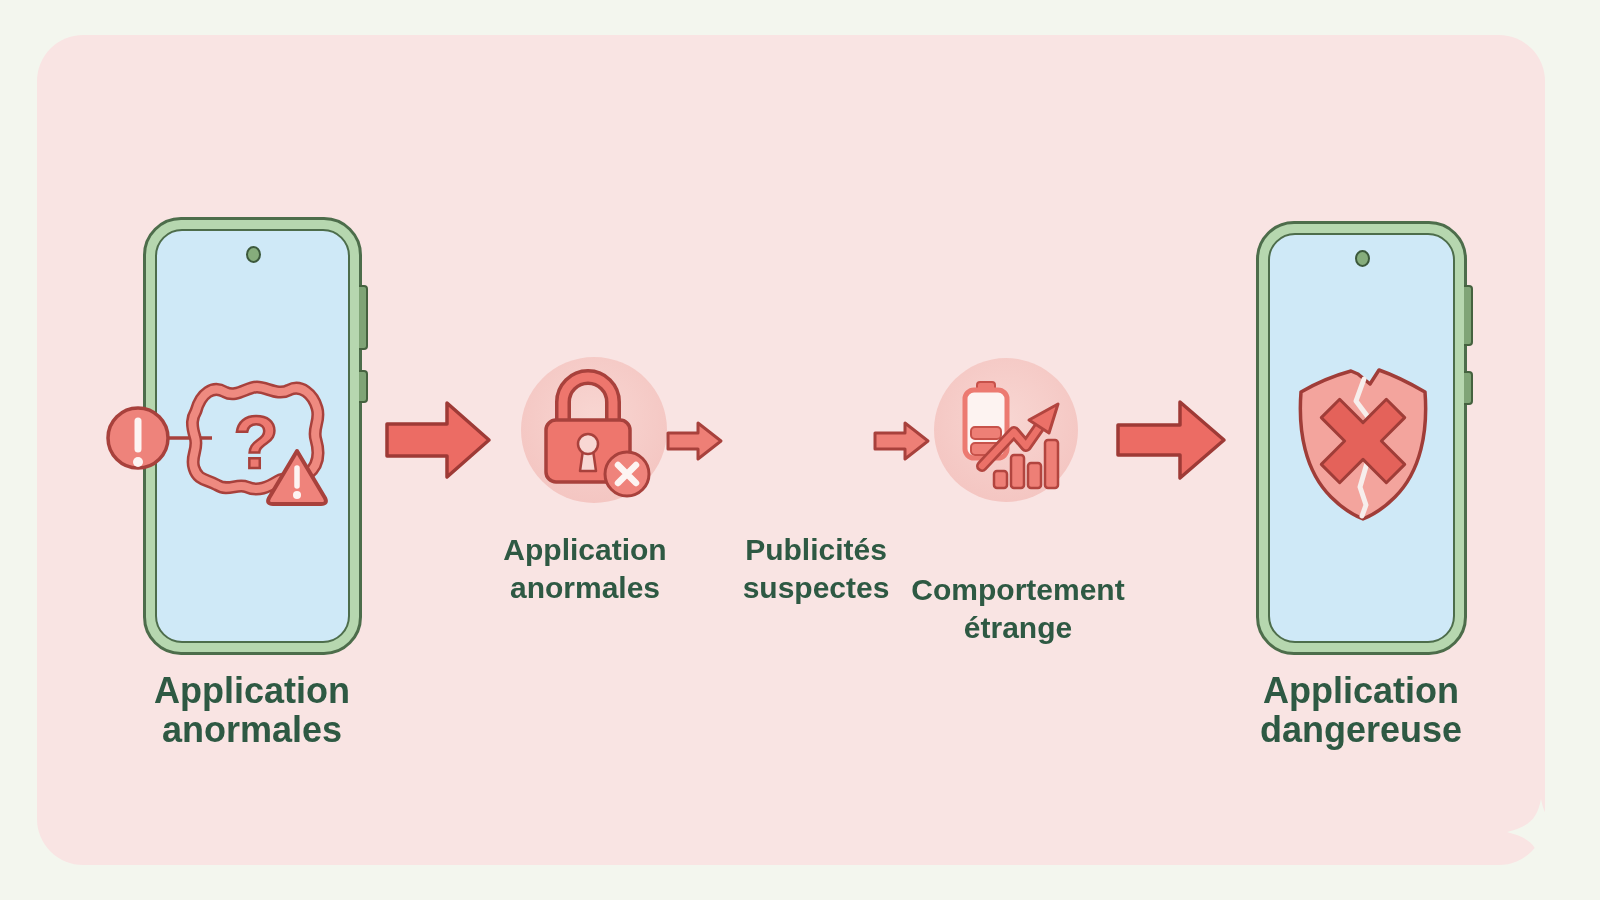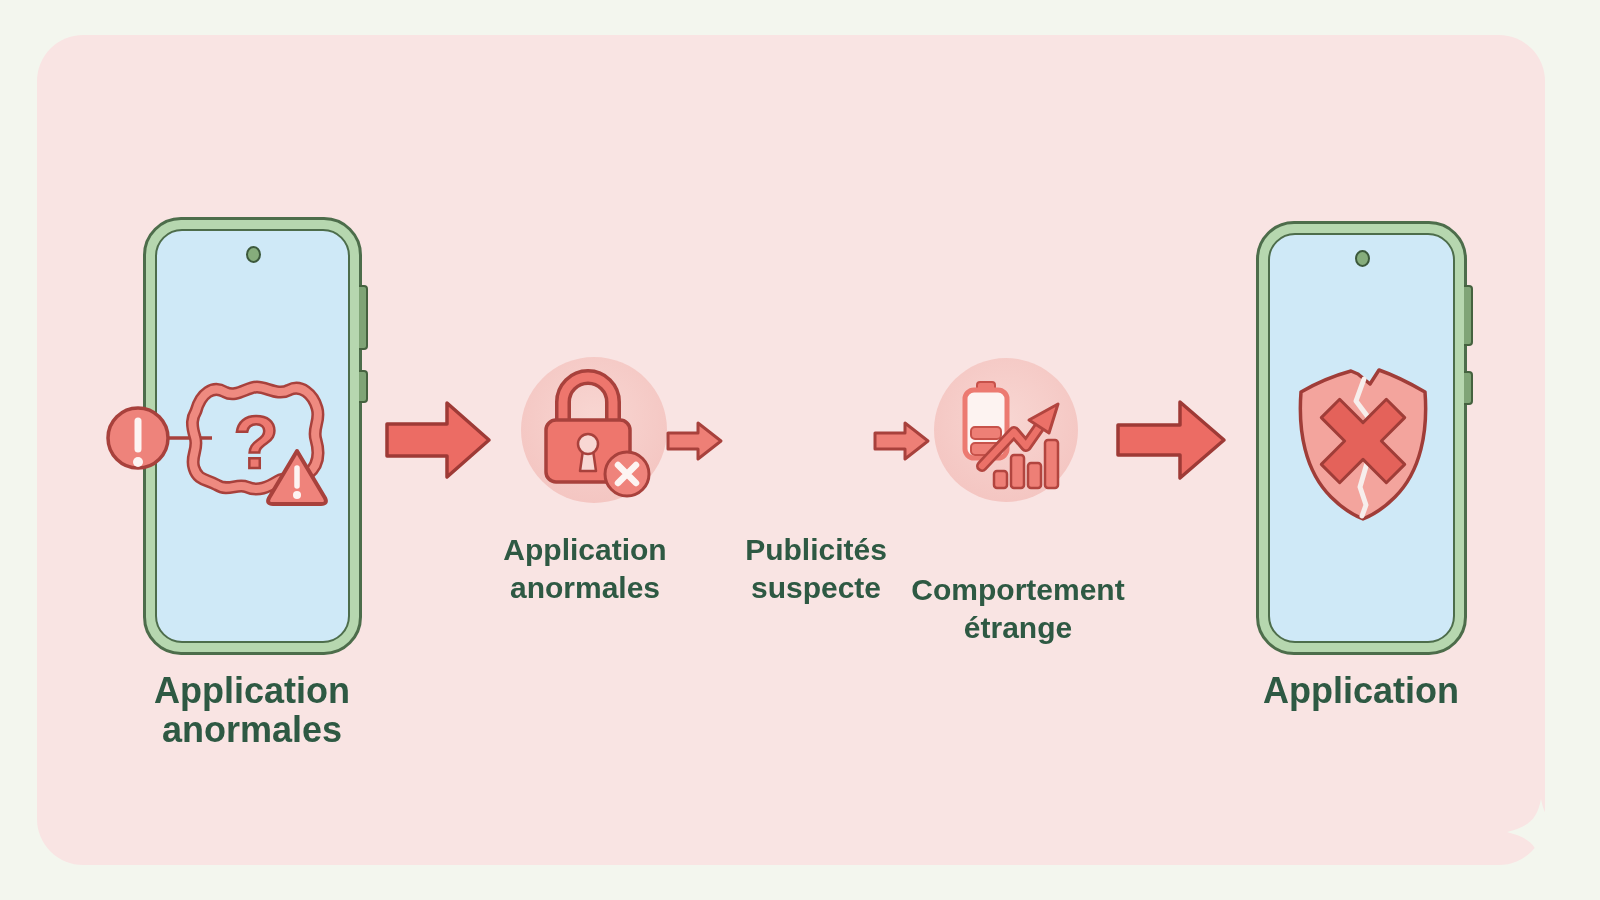--- a/index.html
+++ b/index.html
@@ -123,26 +123,27 @@
   <div class="lbl phone-lbl" style="left:102px;">
     <span>Application</span><br>
     <span>anormales</span>
   </div>
   <div class="lbl mid" style="left:455px;">
     <span>Application</span><br>
     <span>anormales</span>
   </div>
   <div class="lbl mid" style="left:686px;">
     <span>Publicités</span><br>
-    <span>suspecte</span>
+    <span>suspectes</span>
   </div>
   <div class="lbl mid" style="left:888px;margin-top:40px;">
     <span>Comportement</span><br>
     <span>étrange</span>
   </div>
   <div class="lbl phone-lbl" style="left:1211px;">
     <span>Application</span><br>
+    <span>dangereuse</span>
   </div>
 
   <svg class="abs" style="left:1504px;top:799px;" width="74" height="66" viewBox="-37 -33 74 66">
     <path d="M 0,-33 C 4,-13 11,-6 34,0 C 11,6 4,13 0,33 C -4,13 -11,6 -34,0 C -11,-6 -4,-13 0,-33 Z" fill="#f3f6ee"></path>
   </svg>
 </div>
 
 </body></html>

